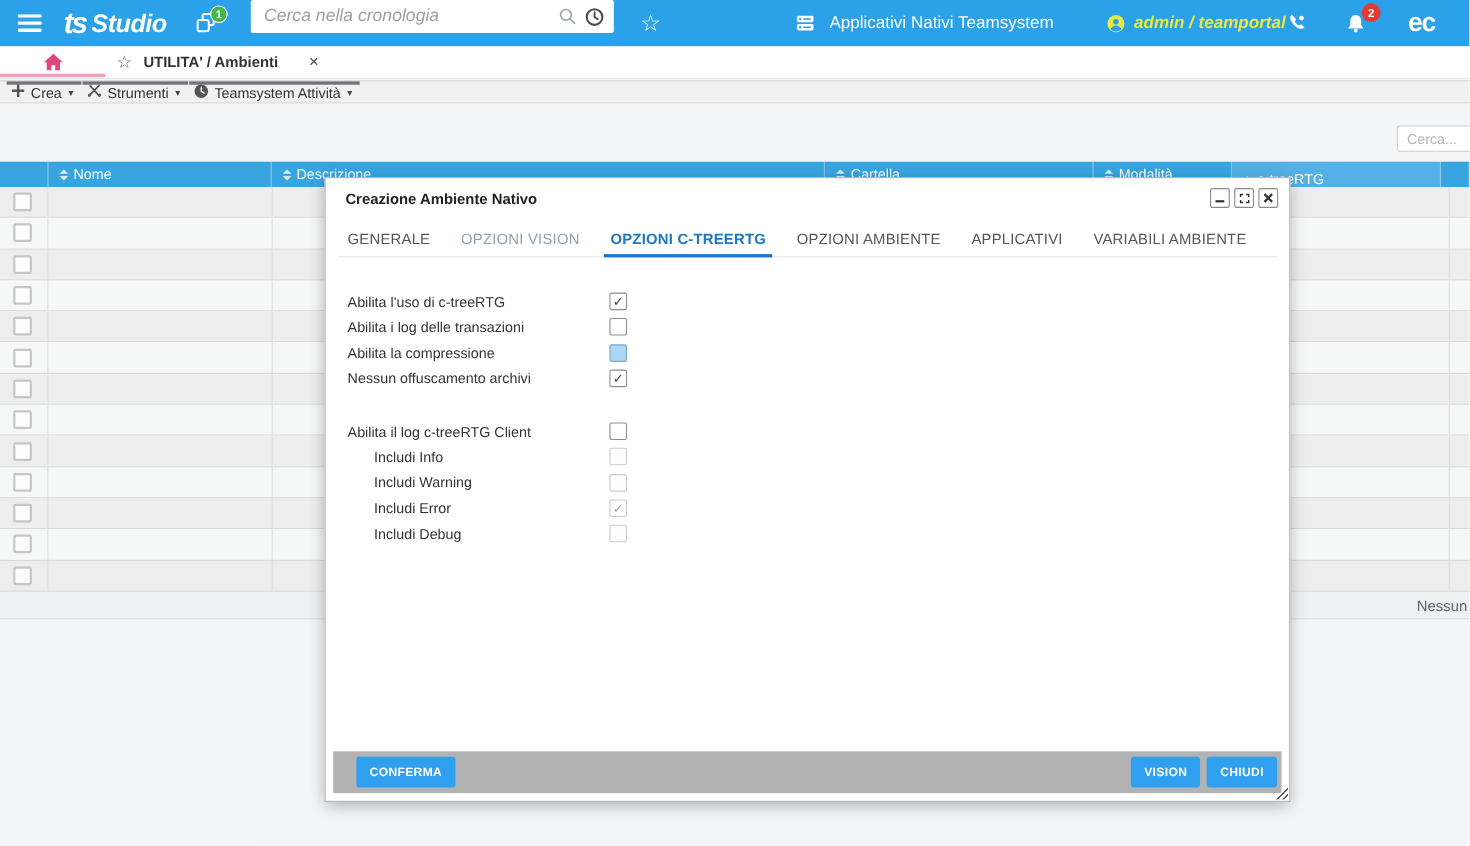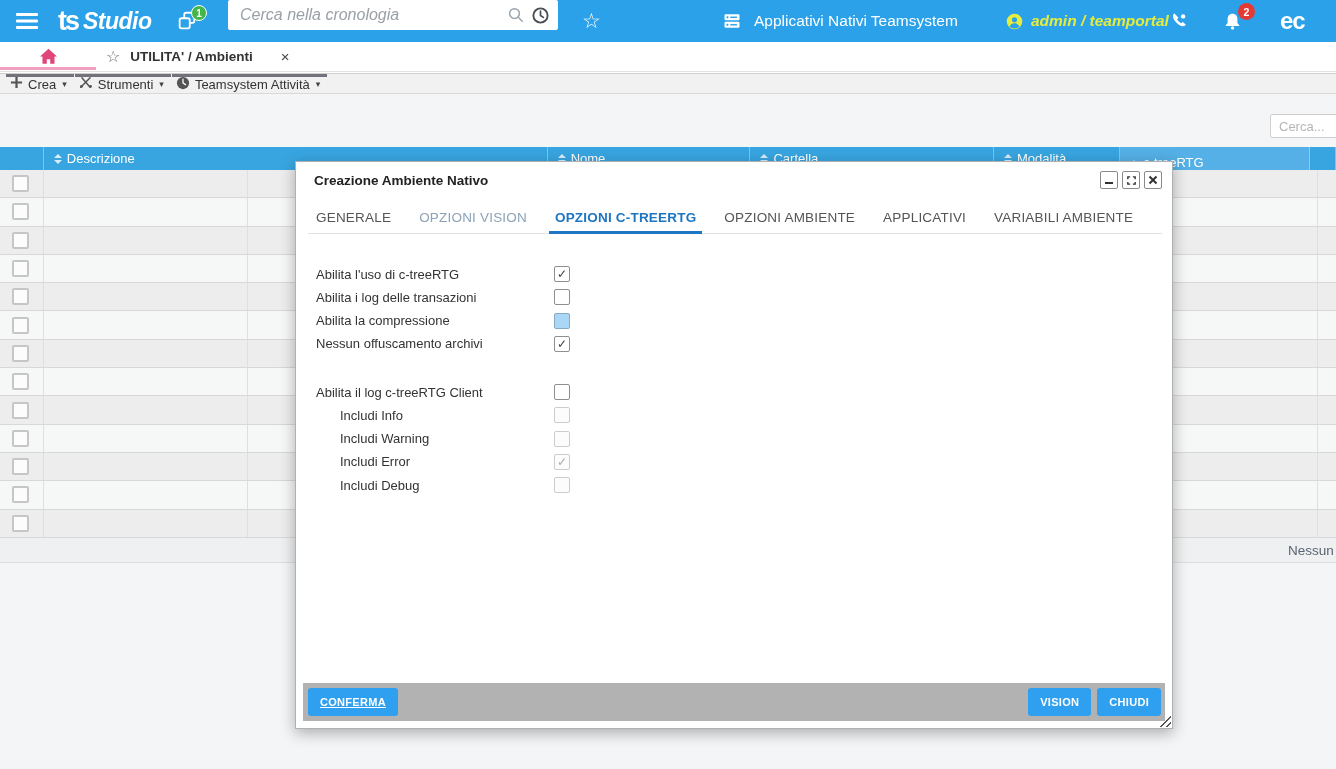--- a/index.html
+++ b/index.html
@@ -5,21 +5,21 @@
   * { box-sizing: border-box; margin: 0; padding: 0; }
   html,body { width:1336px; height:769px; overflow:hidden; }
   body { position:relative; font-family:"Liberation Sans", sans-serif; background:#fff; }
 
   
   .topbar { position:absolute; left:0; top:0; width:1336px; height:42px; background:#2aa1e8; z-index:60; }
   .topbar .abs { position:absolute; top:0; height:42px; display:flex; align-items:center; }
   .burger { left:16px; width:30px; cursor:pointer; }
   .burger svg { display:block; }
   .brand { left:58px; }
-  .brand .tsmark { color:#fff; font-weight:bold; font-size:27px; letter-spacing:-2px; }
+  .brand .tsmark { color:#fff; font-weight:bold; font-style:italic; font-size:27px; letter-spacing:-2px; }
   .brand .tsname { color:#fff; font-weight:bold; font-style:italic; font-size:23px; margin-left:5px; letter-spacing:-0.5px; }
   .winbadge { left:176px; width:34px; }
   .winbadge .badge { position:absolute; top:5px; left:15px; min-width:16px; height:16px; border-radius:8px; background:#43b649; border:1px solid #fff;
       color:#fff; font-size:10px; font-weight:bold; display:flex; align-items:center; justify-content:center; }
   .histsearch { left:228px; width:330px; height:30px; top:6px; background:#fff; border-radius:2px; display:flex; align-items:center; padding:0 8px 0 12px; }
   .histsearch input { flex:1; border:none; outline:none; font-family:"Liberation Sans",sans-serif; font-size:16px; font-style:italic; color:#555; min-width:0; }
   .histsearch input::placeholder { color:#9aa0a6; font-style:italic; }
   .histsearch .icn { margin-left:6px; display:flex; align-items:center; }
   .fav-star { left:582px; color:#fff; font-size:21px; cursor:pointer; }
   .appgroup { left:722px; color:#fff; font-size:15.5px; gap:12px; }
@@ -83,21 +83,21 @@
   .cbrow { position:absolute; left:0; height:20px; display:flex; align-items:center; width:600px; }
   .cbrow .lbl { font-size:13px; color:#333; }
   .cbrow .lbl.ind { margin-left:24px; }
   .cbox { position:absolute; left:238px; width:16px; height:16px; border:1px solid #8f8f8f; border-radius:2px; background:#fff;
       display:flex; align-items:center; justify-content:center; font-size:12px; color:#444; cursor:pointer; }
   .cbox.focused { background:#a9d7f5; border-color:#85aac4; }
   .cbox.disabled { border-color:#cccccc; background:#fcfcfc; color:#aaaaaa; cursor:default; }
   .dlg-footer { position:absolute; left:7px; right:7px; bottom:7px; height:38px; background:#b2b2b2; display:flex; align-items:center; }
   .btn { background:#2f9ff0; color:#fff; font-family:"Liberation Sans",sans-serif; font-size:11px; font-weight:bold; border:none; border-radius:3px;
       height:28px; padding:0 12px; cursor:pointer; letter-spacing:0.3px; }
-  .btn.confirm { margin-left:5px;text-decoration:underline; }
+  .btn.confirm { margin-left:21px; }
   .dlg-footer .spacer { flex:1; }
   .btn.help { margin-right:6px; }
   .btn.close { margin-right:4px; }
   .resize-grip { position:absolute; right:1px; bottom:1px; width:13px; height:13px; z-index:60;
       background:repeating-linear-gradient(-45deg, transparent 0 2.5px, #555 2.5px 4px);
       clip-path:polygon(100% 0, 100% 100%, 0 100%); cursor:nwse-resize; }
 </style>
 </head>
 <body>
 
@@ -211,33 +211,33 @@
         </svg></span>
       <span>Teamsystem Attività</span>
       <span class="caret">▾</span>
     </div>
   </div>
 
 <div class="page">
   <input class="tbl-search" type="text" placeholder="Cerca..." style="">
   <div class="thead" id="thead">
       <div class="th" style="width: 44px;"></div>
+      <div class="th" style="width: 204px;">
+        <span class="sort">
+          <i class="up"></i>
+          <i class="dn"></i>
+        </span>
+        <span>Nome</span>
+      </div>
       <div class="th" style="width: 507px;">
         <span class="sort">
           <i class="up"></i>
           <i class="dn"></i>
         </span>
         <span>Descrizione</span>
-      </div>
-      <div class="th" style="width: 204px;">
-        <span class="sort">
-          <i class="up"></i>
-          <i class="dn"></i>
-        </span>
-        <span>Nome</span>
       </div>
       <div class="th" style="width: 245px;">
         <span class="sort">
           <i class="up"></i>
           <i class="dn"></i>
         </span>
         <span>Cartella</span>
       </div>
       <div class="th" style="width: 127px;">
         <span class="sort">

